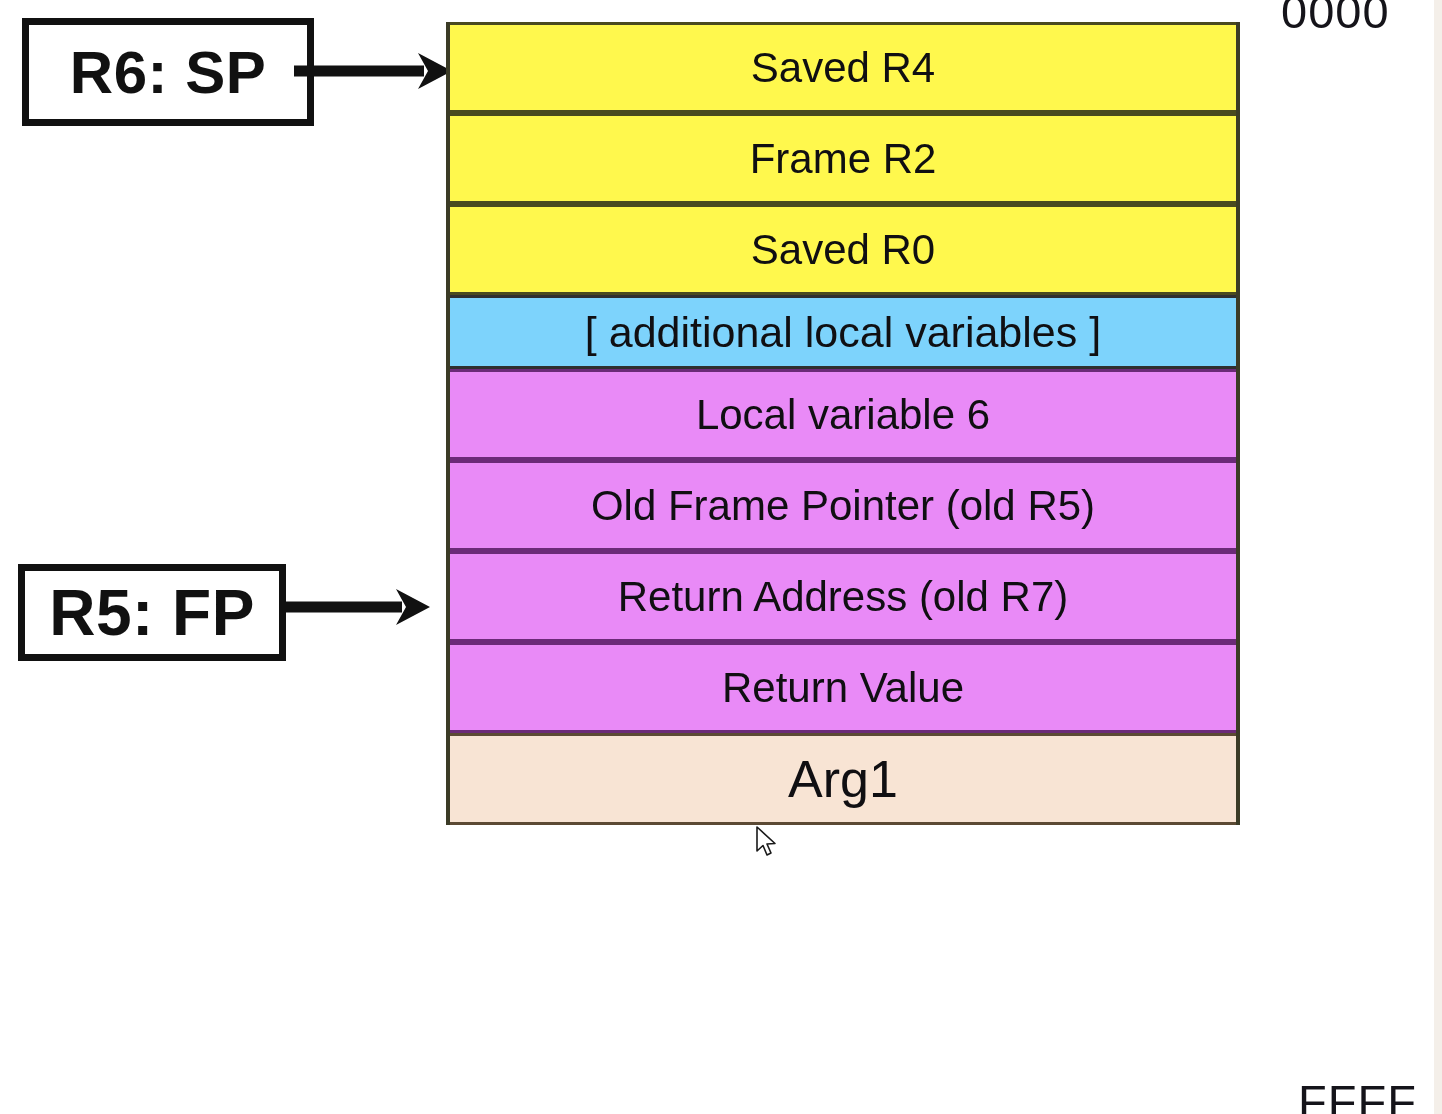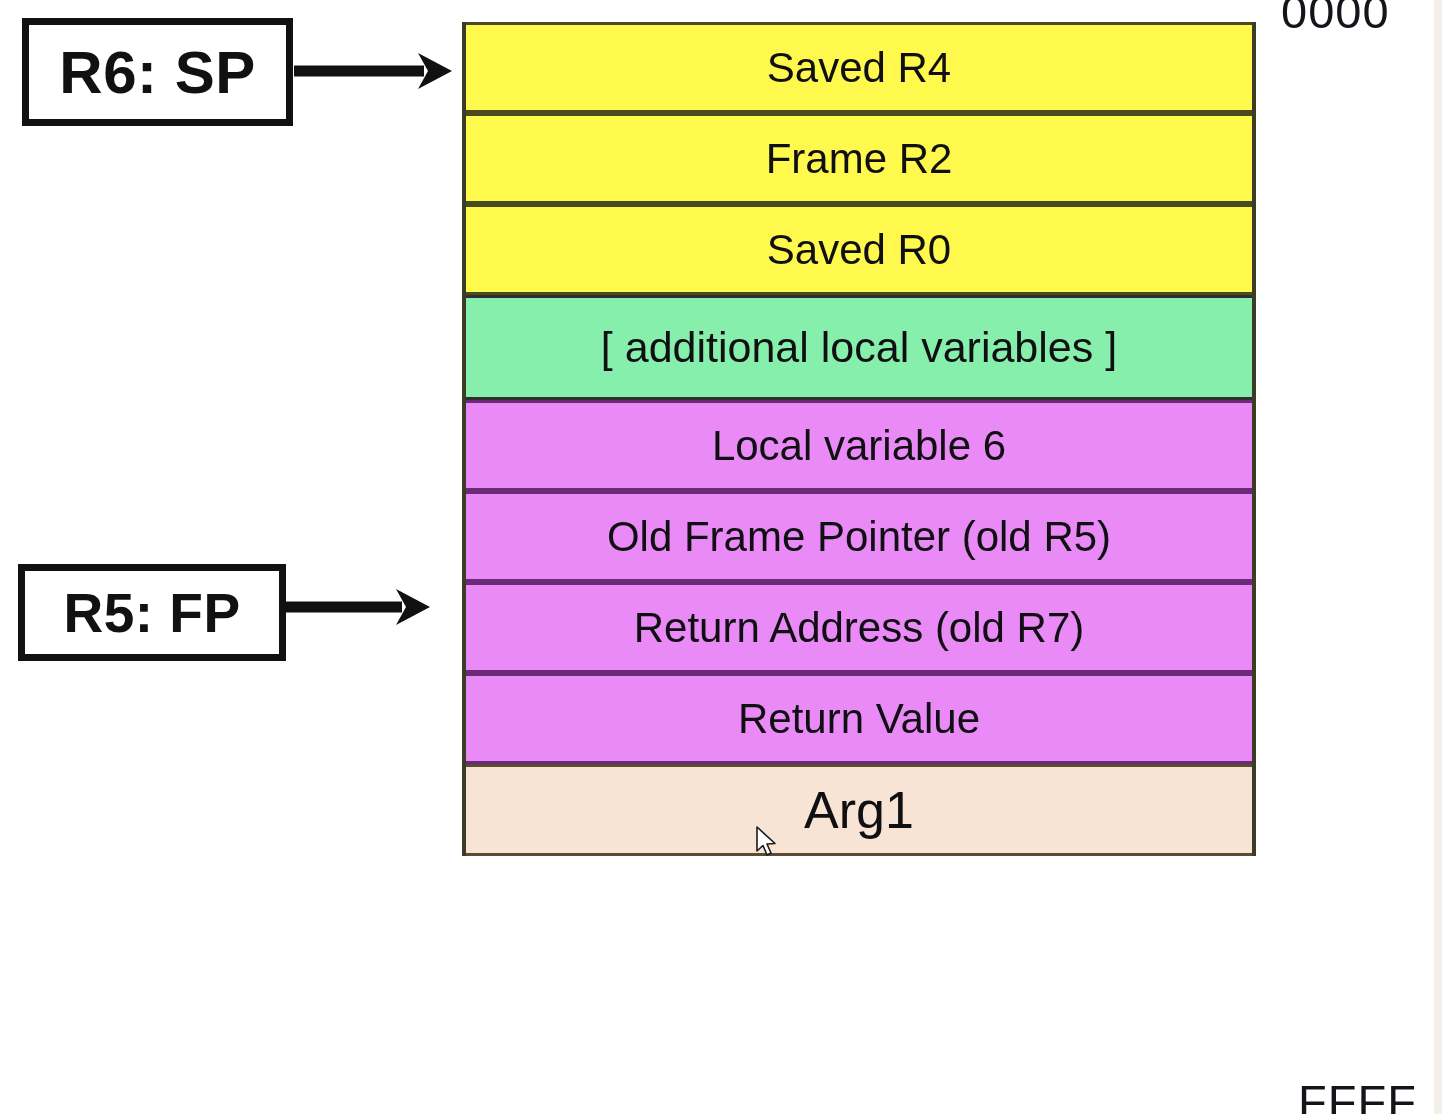--- a/index.html
+++ b/index.html
@@ -37,38 +37,38 @@
     justify-content: center;
   }
   .reg-box .reg-label {
     font-family: "Liberation Sans", sans-serif;
     font-weight: bold;
     color: #111111;
     letter-spacing: 0.5px;
     white-space: nowrap;
   }
 
-  #reg-sp-box  { left: 22px;  top: 18px;  width: 271px; height: 108px; }
+  #reg-sp-box  { left: 22px;  top: 18px;  width: 292px; height: 108px; }
   #reg-sp-box .reg-label { font-size: 60px; }
 
   #reg-fp-box  { left: 18px;  top: 564px; width: 268px; height: 97px; }
-  #reg-fp-box .reg-label { font-size: 55px; }
+  #reg-fp-box .reg-label { font-size: 64px; }
 
   
   .arrow {
     position: absolute;
   }
 
   #arrow-sp { left: 292px; top: 48px;  width: 162px; height: 46px; }
   #arrow-fp { left: 284px; top: 584px; width: 148px; height: 46px; }
 
   
   #stack-table {
     position: absolute;
-    left: 462px;
+    left: 446px;
     top: 22px;
     width: 794px;
     box-sizing: border-box;
     border-left: 4px solid #3b3b26;
     border-right: 4px solid #3b3b26;
   }
   .stack-cell {
     box-sizing: border-box;
     display: flex;
     align-items: center;
@@ -85,24 +85,24 @@
 
   .cell-saved {
     background: #fff84d;
     border-top: 3px solid #4a4a1f;
     border-bottom: 3px solid #4a4a1f;
     height: 91px;
   }
   .cell-saved .cell-label { font-size: 42px; }
 
   .cell-extra {
-    background: #86efac;
+    background: #7dd3fc;
     border-top: 3px solid #2f2f2f;
     border-bottom: 3px solid #2f2f2f;
-    height: 105px;
+    height: 74px;
   }
   .cell-extra .cell-label { font-size: 43px; }
 
   .cell-frame {
     background: #e98af7;
     border-top: 3px solid #6b2a78;
     border-bottom: 3px solid #6b2a78;
     height: 91px;
   }
   .cell-frame .cell-label { font-size: 42px; }

